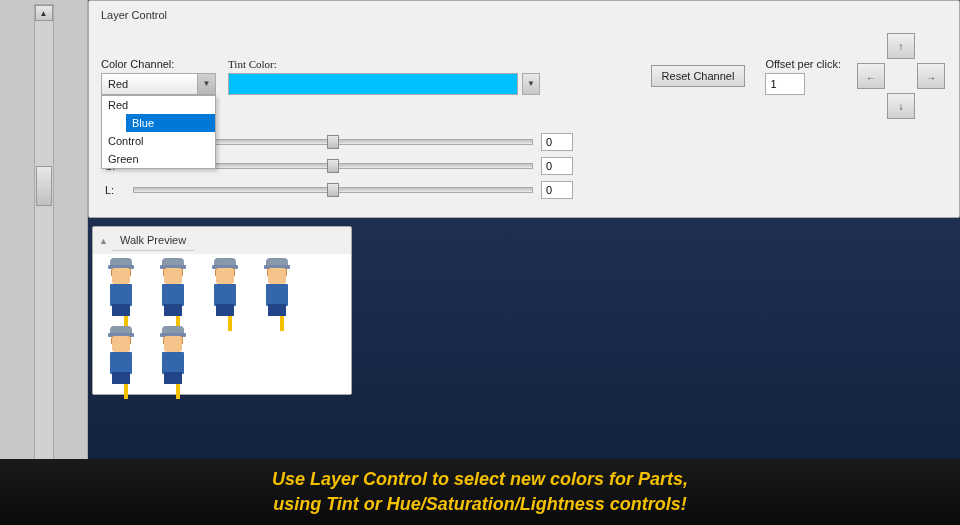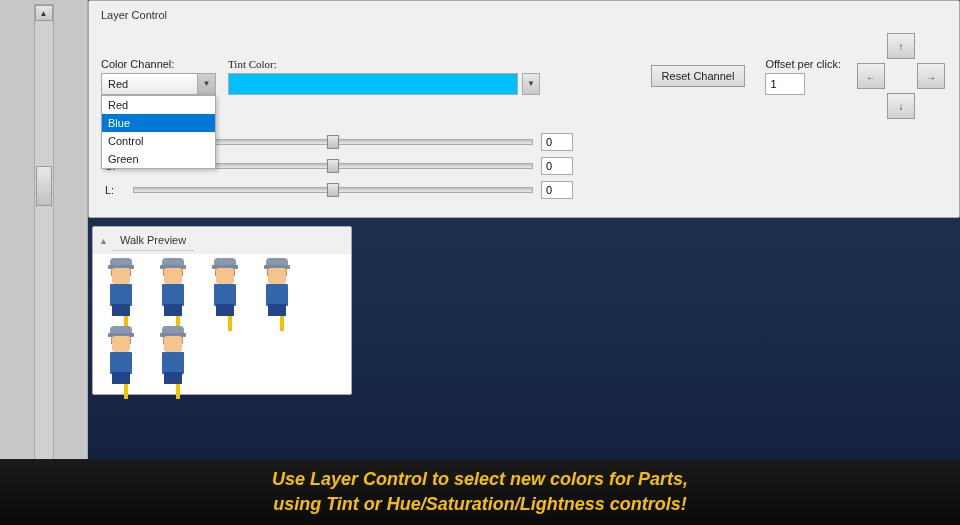--- a/index.html
+++ b/index.html
@@ -136,20 +136,21 @@
     .dropdown-item {
       padding: 3px 6px;
       font-size: 11px;
       cursor: pointer;
       color: #222;
     }
 
     .dropdown-item.selected {
       background: #0078d7;
       color: #fff;
+      margin-left: 24px;
     }
 
     
     .tint-group {
       flex: 1;
       font-family: Liberation Serif, serif;
     }
 
     .tint-input-row {
       display: flex;

